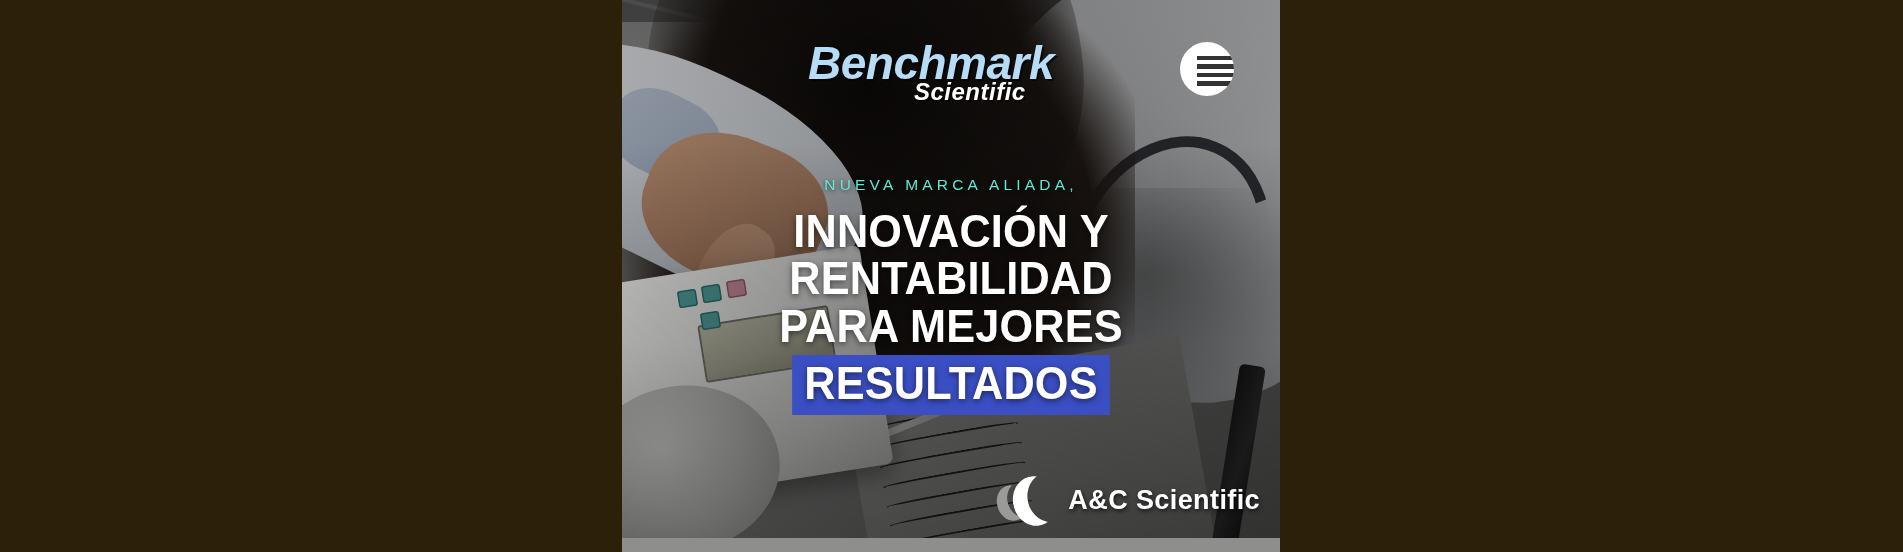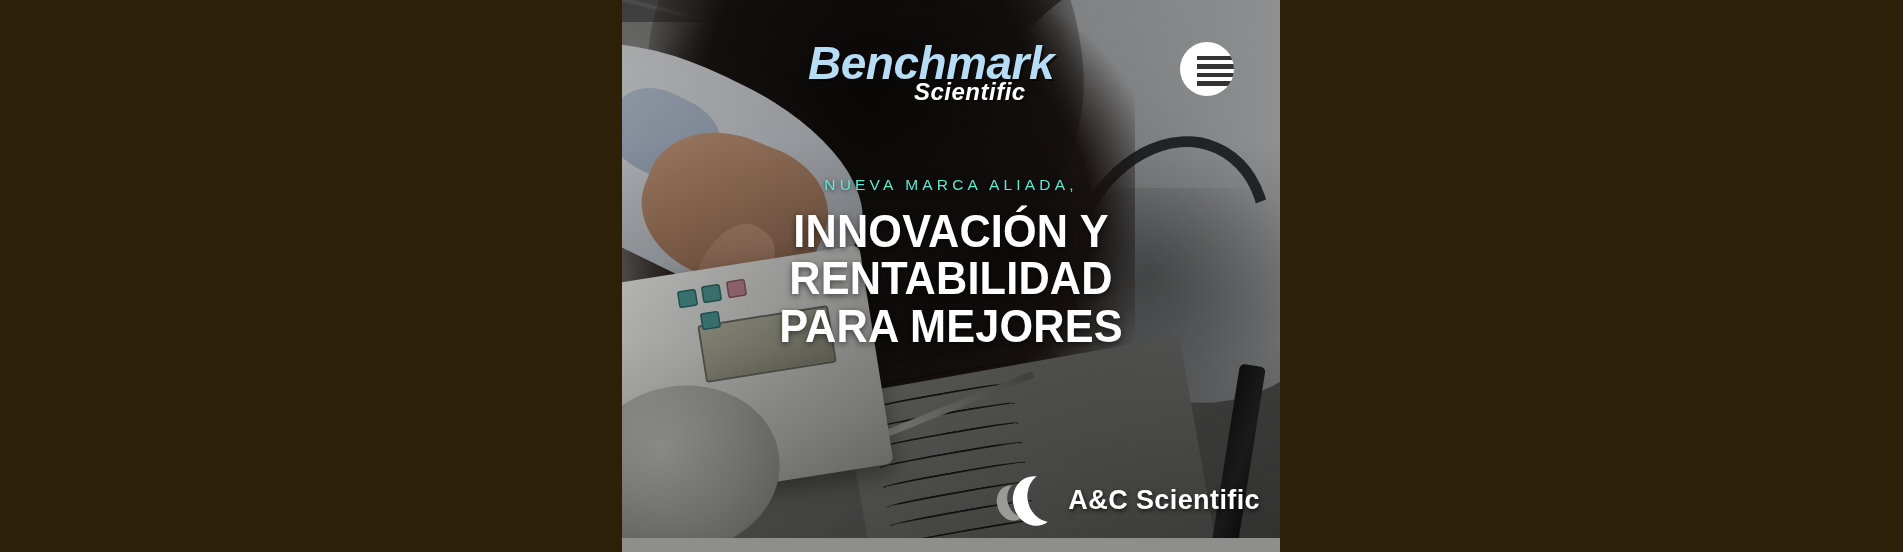--- a/index.html
+++ b/index.html
@@ -362,20 +362,21 @@
           <b></b>
           <b></b>
       </span>
     </div>
 
     <div id="copy">
       <div class="kicker">NUEVA MARCA ALIADA,</div>
       <div class="head-line">INNOVACIÓN Y</div>
       <div class="head-line">RENTABILIDAD</div>
       <div class="head-line">PARA MEJORES</div>
+      <div><span class="head-line hl">RESULTADOS</span></div>
     </div>
 
     <div id="ac-logo">
       <span class="ac-mark">
         <span class="crescent back"></span>
         <span class="crescent front"></span>
       </span>
       <span class="ac-word">A&amp;C Scientific</span>
     </div>
 

